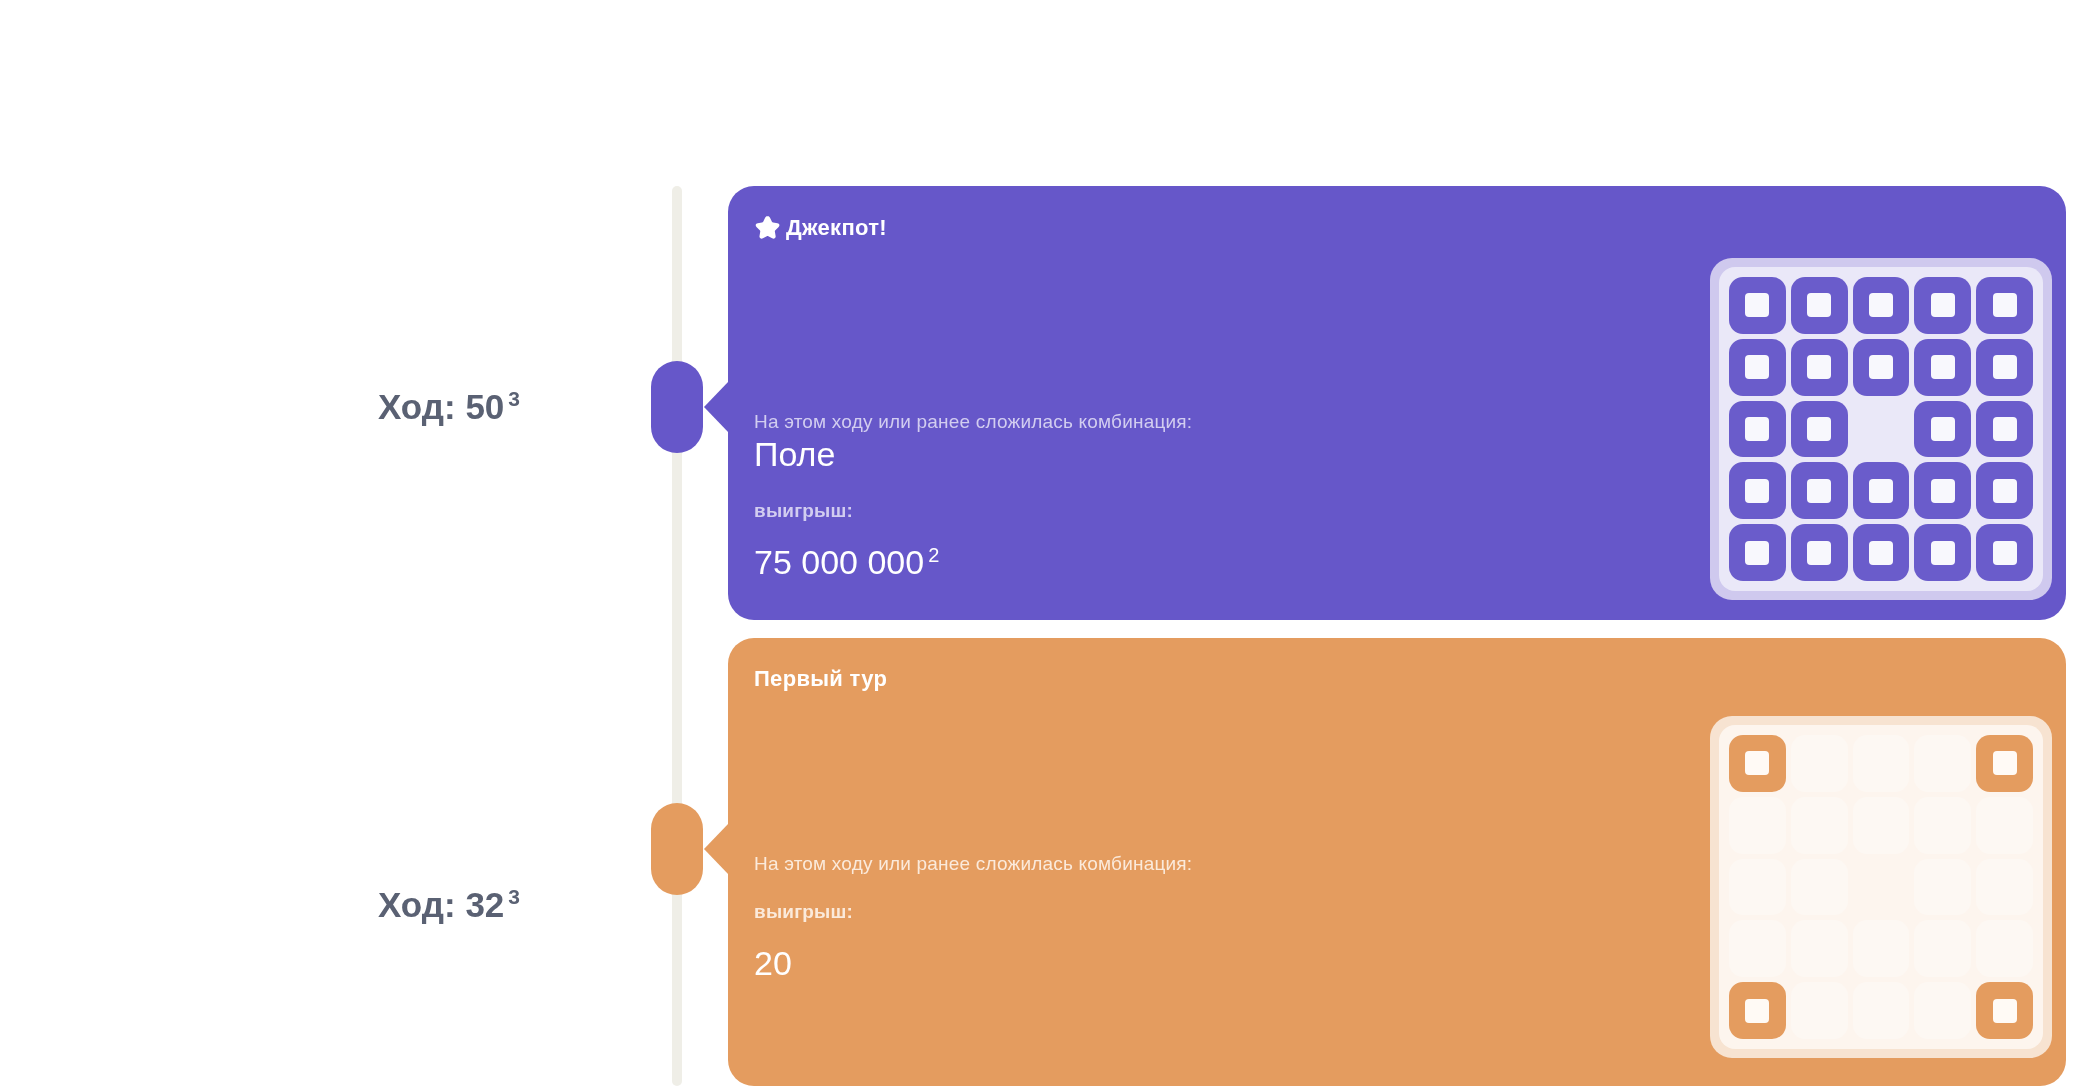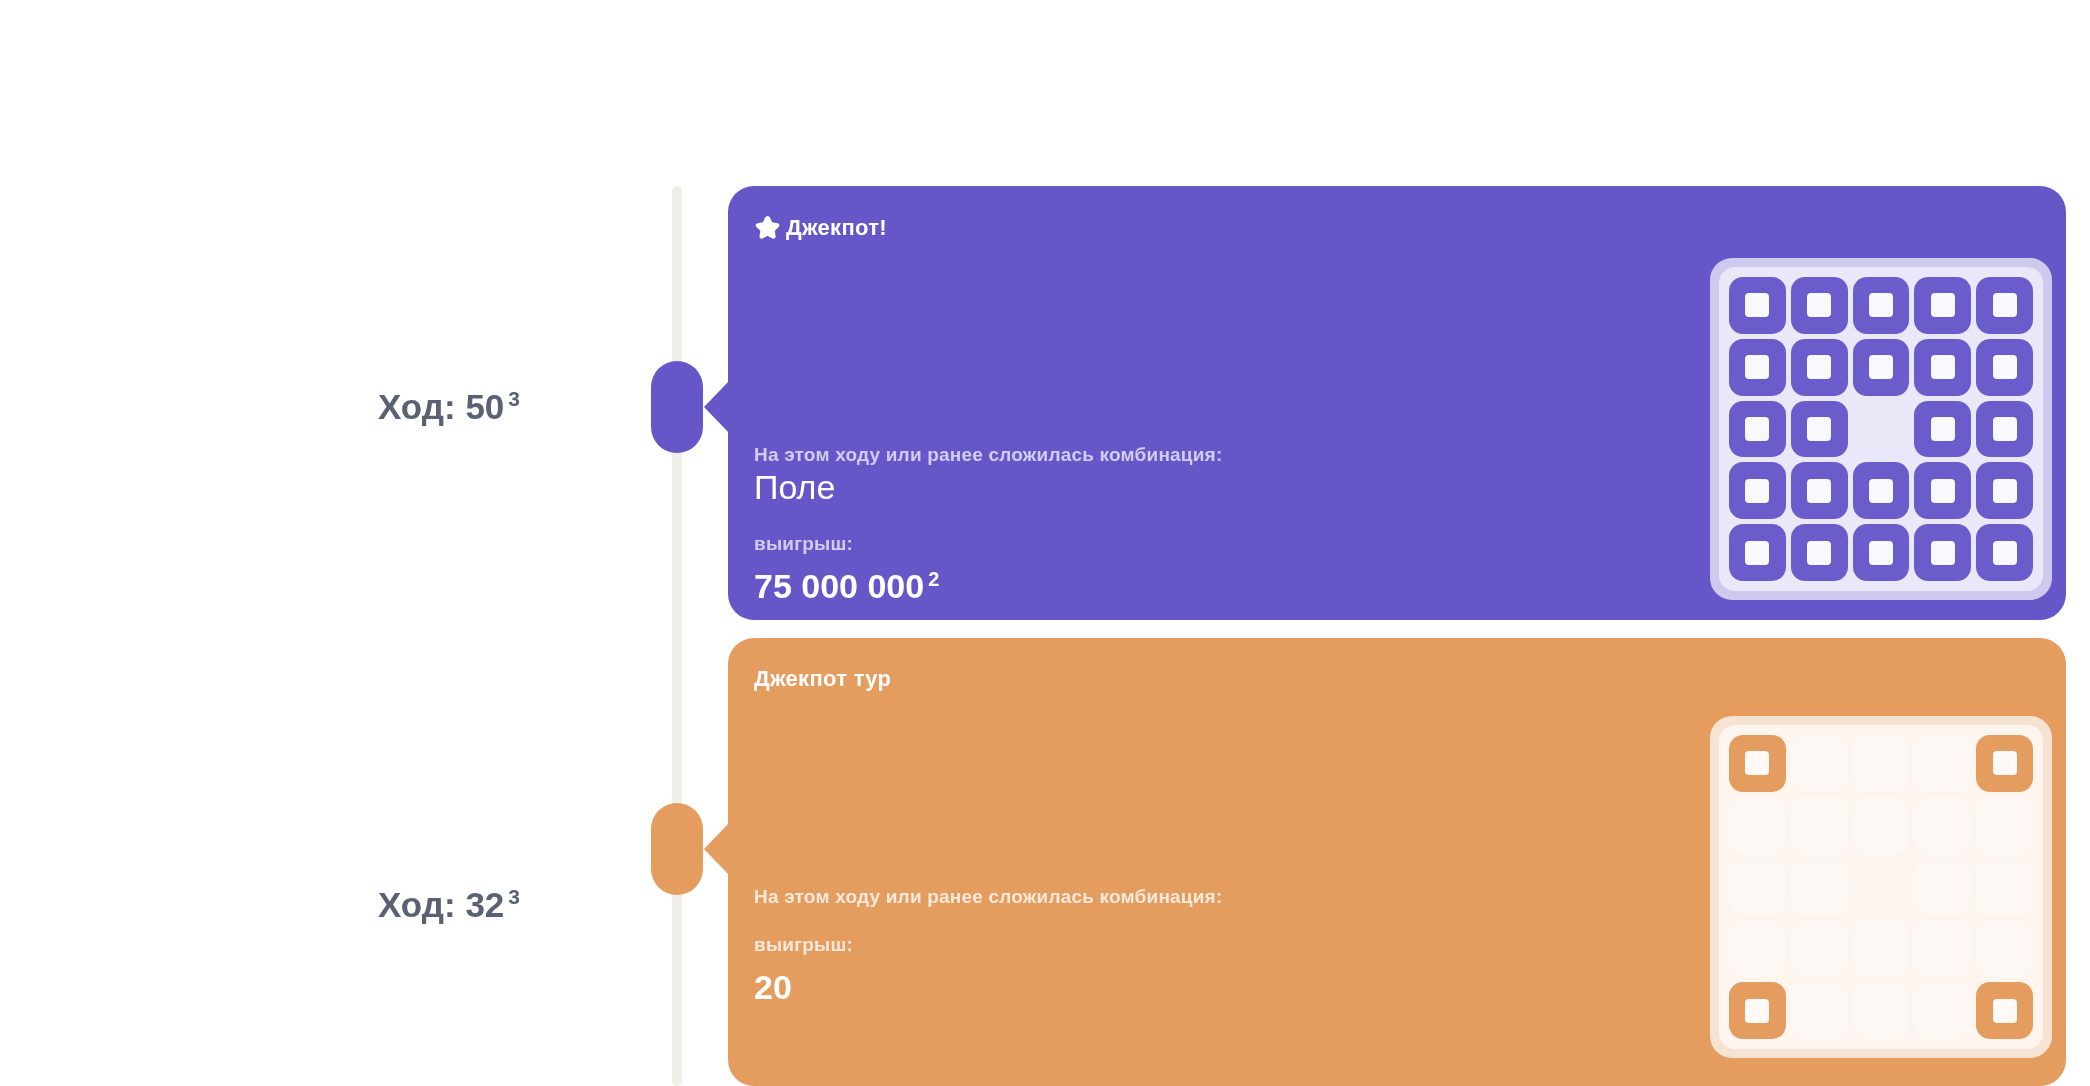--- a/index.html
+++ b/index.html
@@ -137,24 +137,23 @@
 
   .card-body {
     position: absolute;
     left: 26px;
   }
   .entry-jackpot .card-body { top: 225px; }
   .entry-first   .card-body { top: 215px; }
 
   .combo-caption {
     font-size: 19px;
-    font-weight: bold;
+    font-weight: normal;
     letter-spacing: .2px;
     white-space: nowrap;
-    margin-top: 33px;
   }
   .entry-jackpot .combo-caption { color: #d2cdf0; }
   .entry-first   .combo-caption { color: #fbeadb; }
 
   .combo-value {
     font-size: 34px;
     font-weight: 400;
     color: #ffffff;
     margin-top: 2px;
     white-space: nowrap;
@@ -165,23 +164,23 @@
     font-weight: bold;
     letter-spacing: .2px;
     margin-top: 26px;
     white-space: nowrap;
   }
   .entry-jackpot .prize-caption { color: #d2cdf0; }
   .entry-first   .prize-caption { color: #fbeadb; }
 
   .prize-value {
     font-size: 34px;
-    font-weight: 700;
+    font-weight: 400;
     color: #ffffff;
-    margin-top: 12px;
+    margin-top: 21px;
     white-space: nowrap;
   }
   .prize-value .sup {
     font-size: 20px;
     vertical-align: super;
     margin-left: 4px;
   }
 
   
   .grid-outer {
@@ -356,21 +355,21 @@
         <span>Ход: 32</span><span class="sup">3</span>
       </div>
 
       <div class="marker"></div>
 
       <div class="card">
 
         <div class="card-pointer"></div>
 
         <div class="card-head">
-          <div class="card-head-title">Джекпот тур</div>
+          <div class="card-head-title">Первый тур</div>
         </div>
 
         <div class="card-body">
           <div class="combo-caption">На этом ходу или ранее сложилась комбинация:</div>
           <div class="prize-caption">выигрыш:</div>
           <div class="prize-value">
             <span>20</span><span class="sup"></span>
           </div>
         </div>
 

